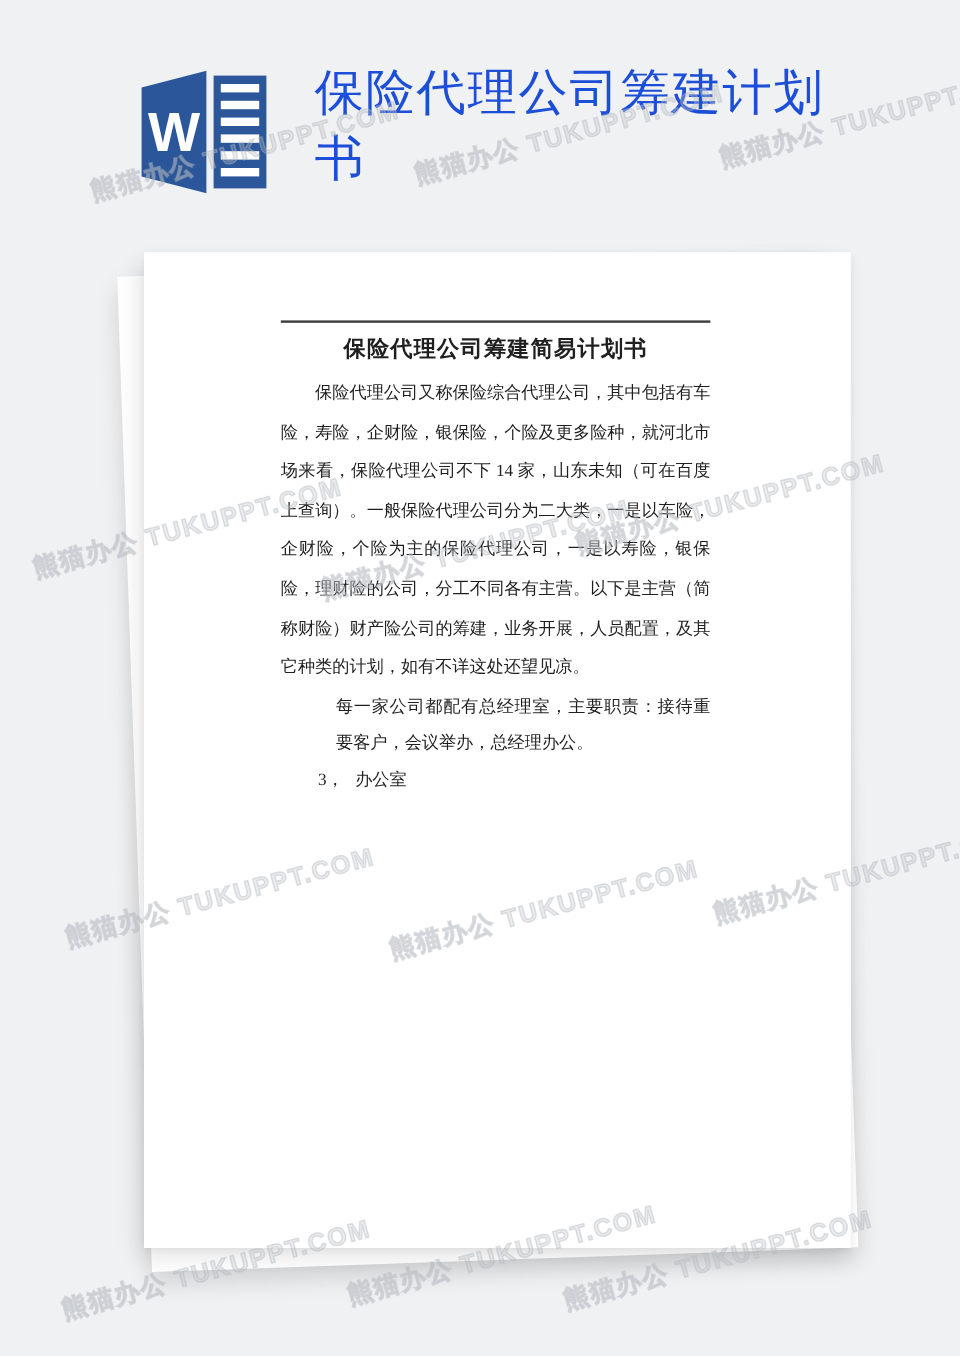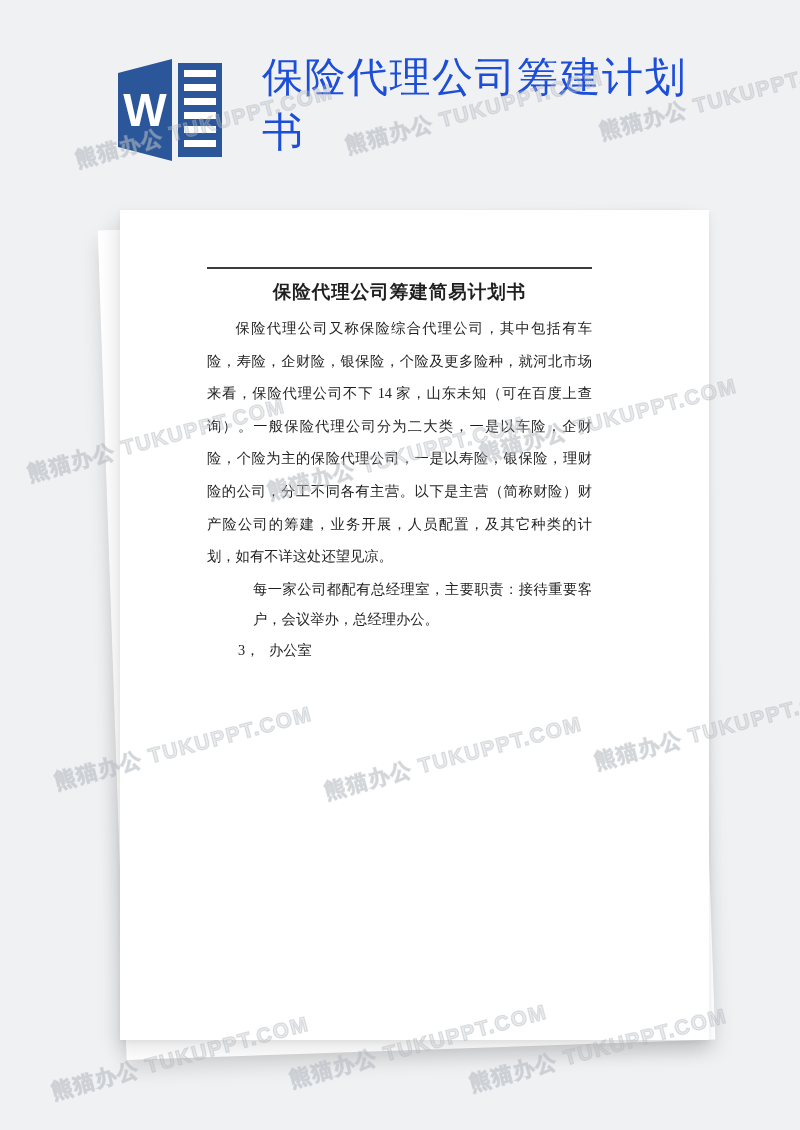--- a/index.html
+++ b/index.html
@@ -25,20 +25,21 @@
   }
   .sheet-main{
     z-index:2;
     box-shadow:-5px 9px 18px rgba(0,0,0,0.10), 0 2px 6px rgba(0,0,0,0.05);
   }
   
   .page-content{
     padding:57px 117px 0 87px;
     color:#1f1f1f;
     font-family:"Liberation Serif","DejaVu Serif",serif;
+    margin-left:27px;
   }
   .doc-rule{height:0;border-top:2px solid #3c3c3c;}
   .doc-title{
     text-align:center;font-size:18.5px;font-weight:700;
     line-height:30px;letter-spacing:1px;margin:8px 0 0 0;
   }
   .doc-intro{
     font-size:14.3px;line-height:32.6px;text-align:justify;
     text-indent:2em;margin:5px 0 0 0;
   }

